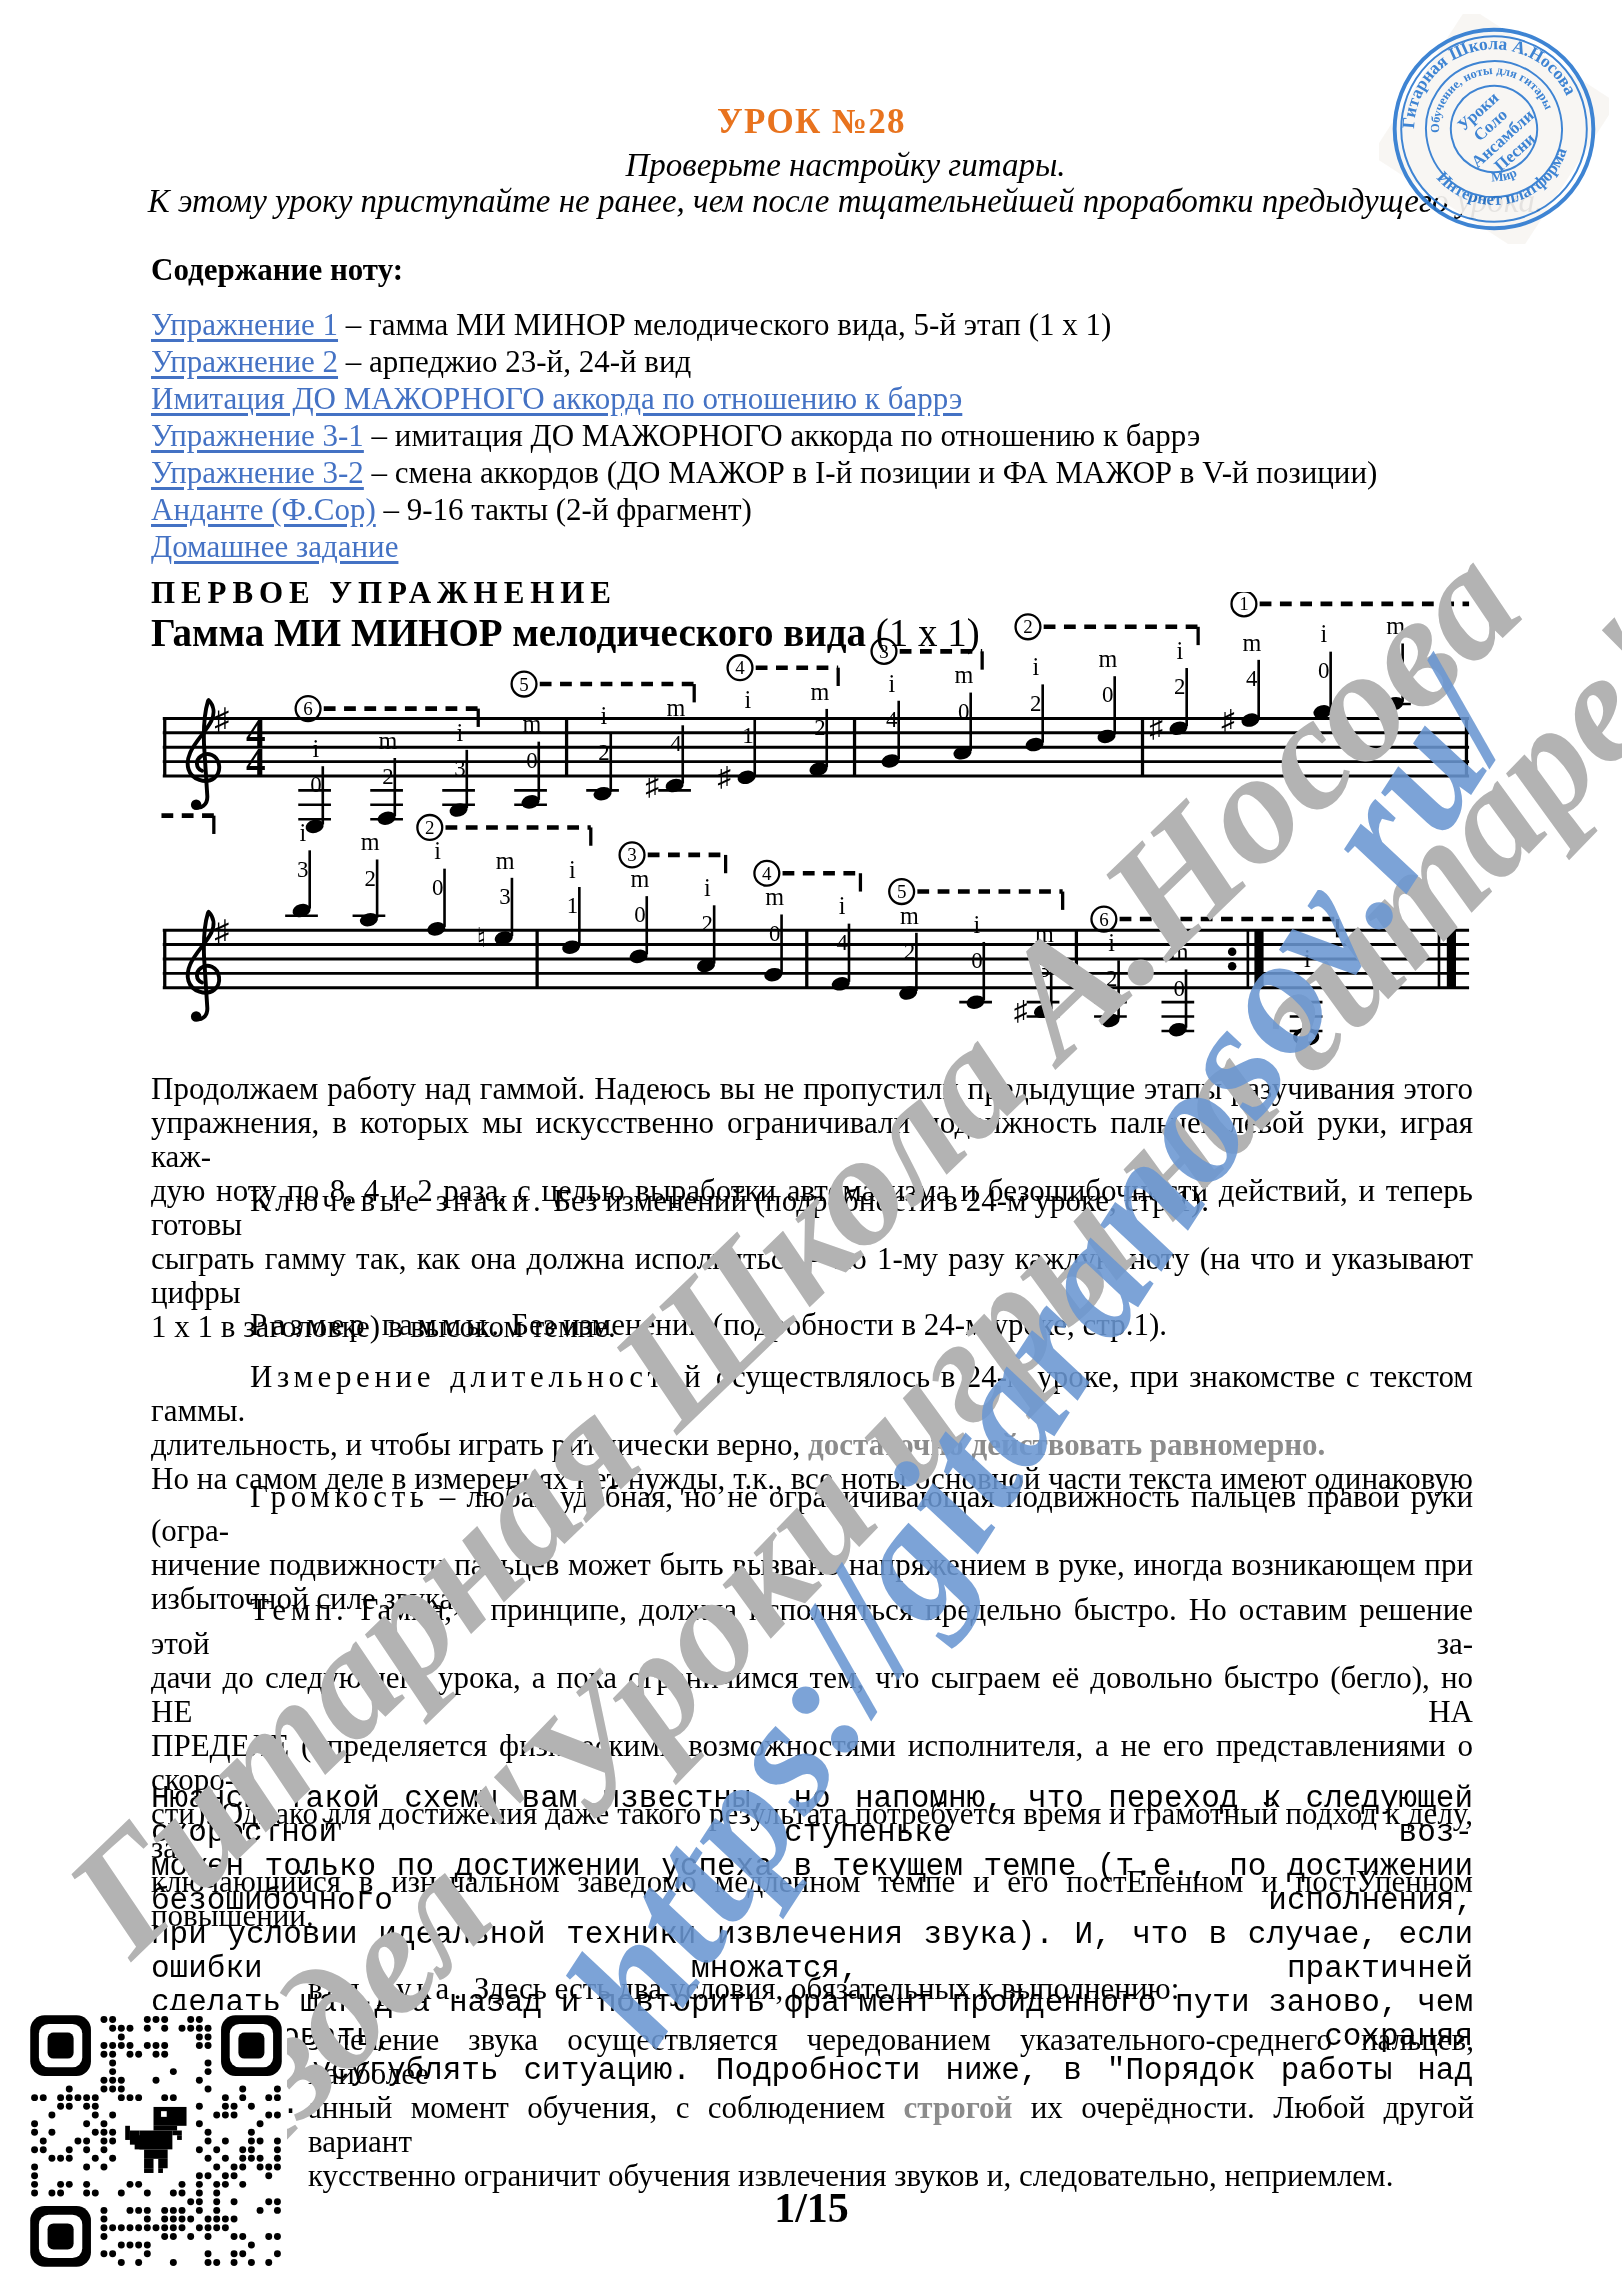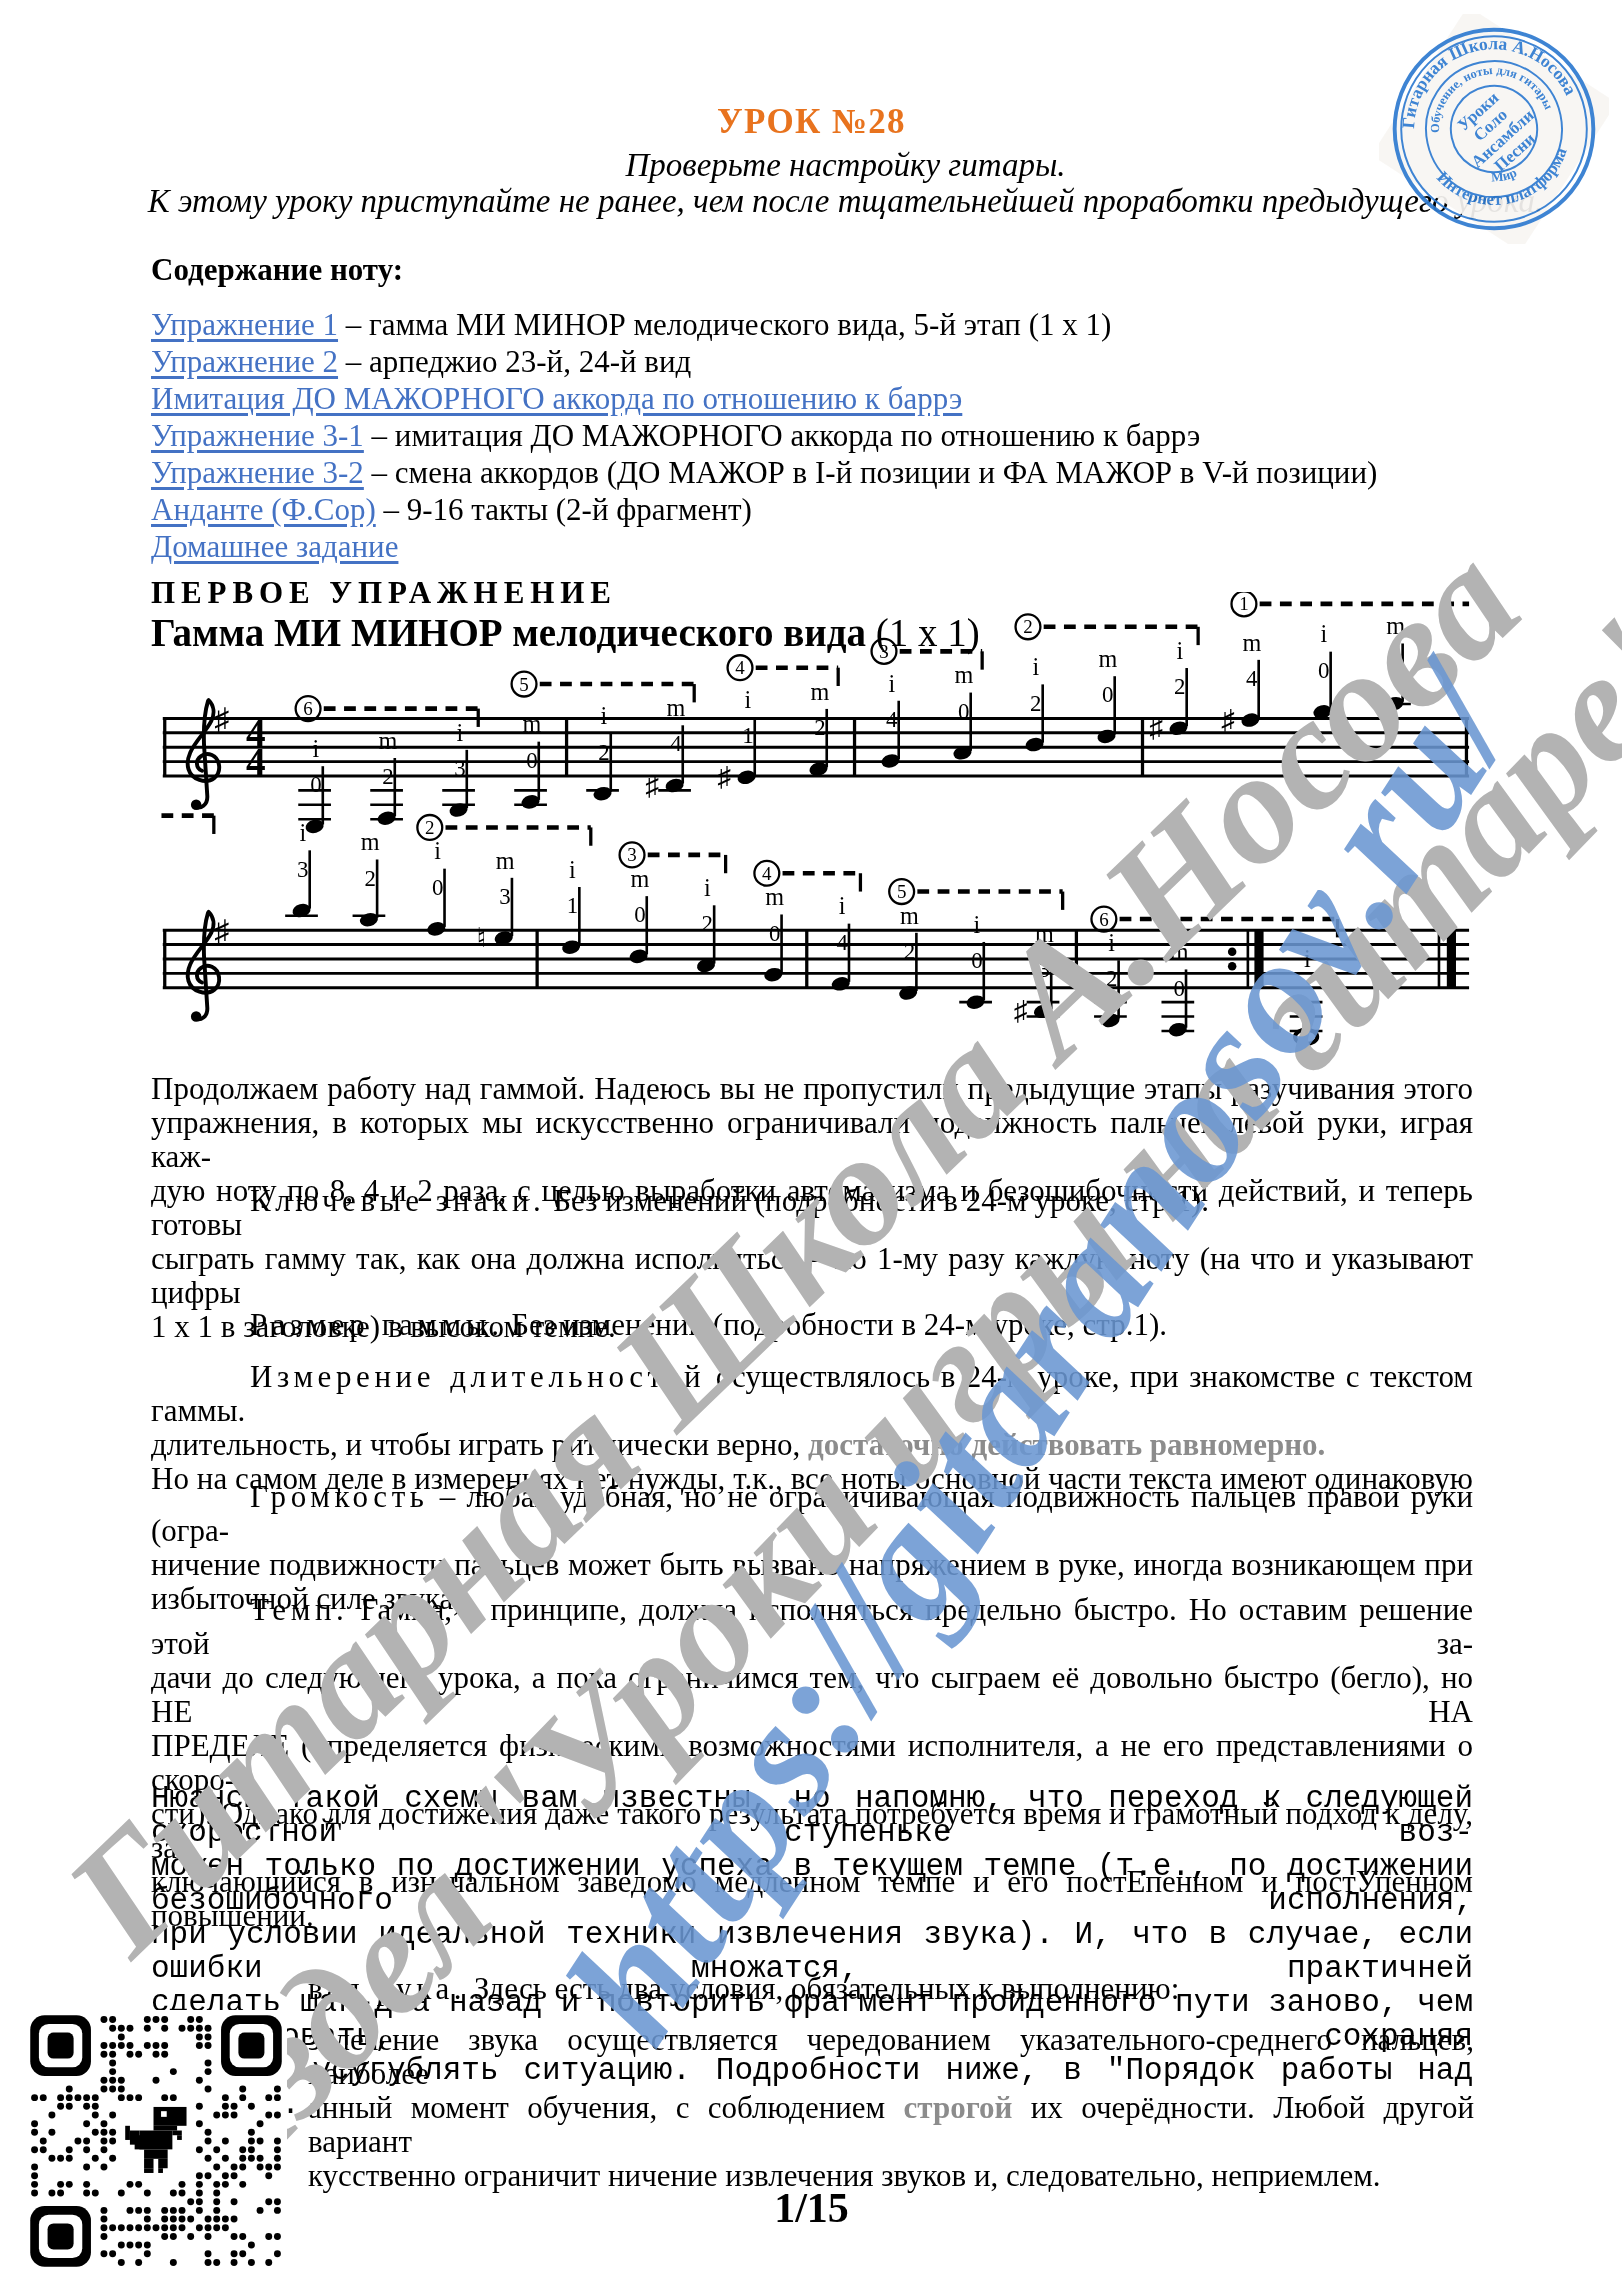--- a/index.html
+++ b/index.html
@@ -371,21 +371,21 @@
         <div class="pline"><span>при условии идеальной техники извлечения звука). И, что в случае, если ошибки множатся, практичней</span></div>
         <div class="pline"><span>сделать шаг-два назад и повторить фрагмент пройденного пути заново, чем упорствовать, сохраняя</span></div>
         <div class="pline last"><span>темп, и усугублять ситуацию.  Подробности ниже, в "Порядок работы над гаммой".</span></div>
       </div>
     </div>
 
   <div class="abs" style="left:308px;top:1971px;font-size:31px;" id="obsc-head"><span class="sp">вая рука.</span><span> Здесь есть два условия, обязательных к выполнению:</span></div>
   <div class="abs" style="left:308px;top:2023px;width:1166px;font-size:31px;line-height:34px;" id="obsc-lines">
       <div class="pline"><span>звлечение звука осуществляется чередованием указательного-среднего пальцев, наиболее</span></div>
       <div class="pline"><span>анный момент обучения, с соблюдением </span><span class="gray">строгой</span><span> их очерёдности. Любой другой вариант</span></div>
-      <div class="pline last"><span>кусственно ограничит ничение извлечения звуков и, следовательно, неприемлем.</span></div>
+      <div class="pline last"><span>кусственно ограничит обучения извлечения звуков и, следовательно, неприемлем.</span></div>
     </div>
 
   <svg id="qr" width="262" height="262" viewBox="0 0 400 400">
       <rect x="0" y="0" width="400" height="400" fill="#fff"></rect>
       <circle cx="120.55172413793103" cy="14.620689655172413" r="5.3" fill="#000"></circle>
       <circle cx="133.79310344827587" cy="14.620689655172413" r="5.3" fill="#000"></circle>
       <circle cx="186.75862068965517" cy="14.620689655172413" r="5.3" fill="#000"></circle>
       <circle cx="200" cy="14.620689655172413" r="5.3" fill="#000"></circle>
       <circle cx="213.24137931034483" cy="14.620689655172413" r="5.3" fill="#000"></circle>
       <circle cx="252.9655172413793" cy="14.620689655172413" r="5.3" fill="#000"></circle>

